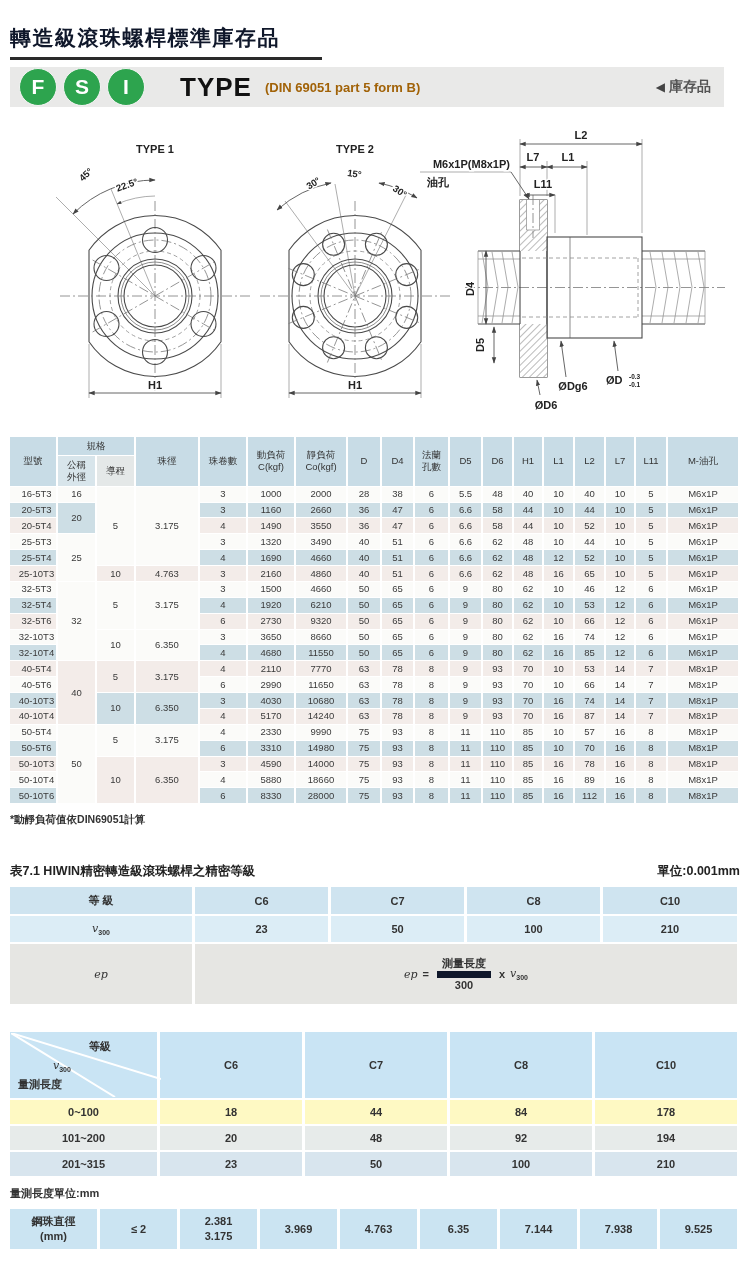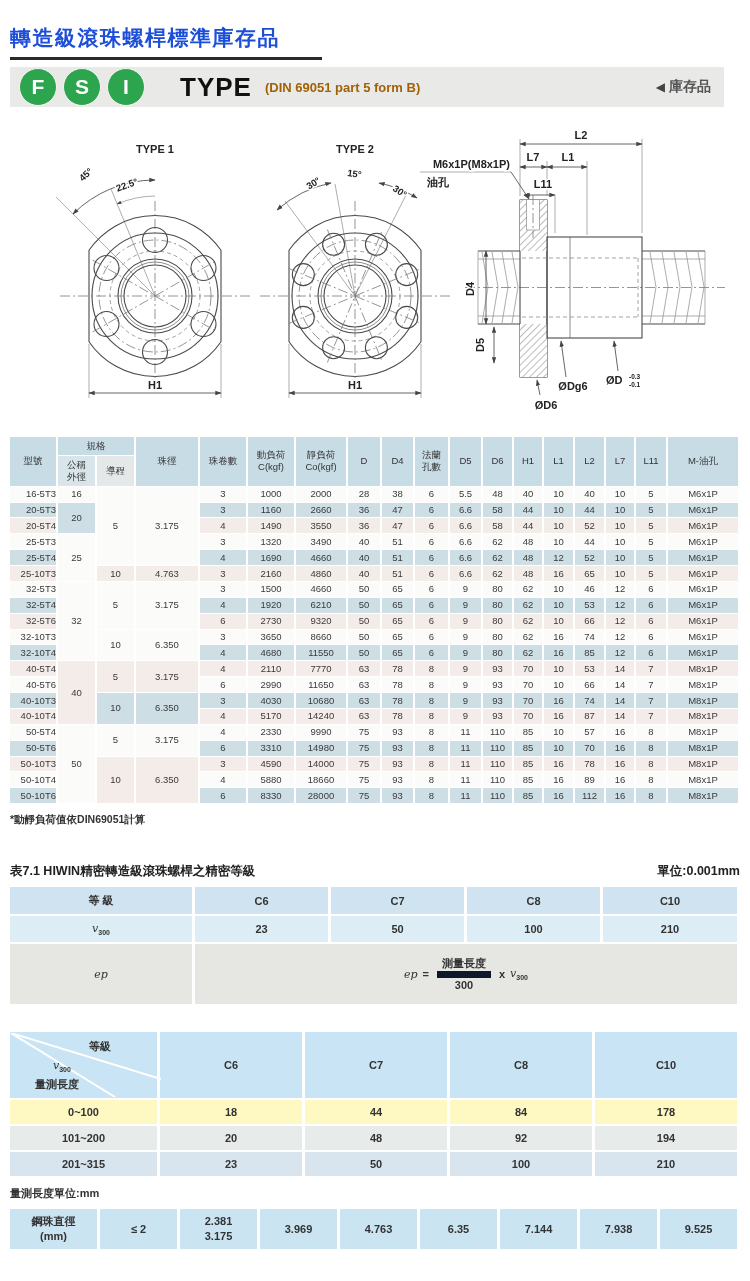--- a/index.html
+++ b/index.html
@@ -1,20 +1,20 @@
 <!DOCTYPE html>
 <html><head>
 <meta charset="utf-8">
 <style>
   html,body{margin:0;padding:0;}
   body{width:750px;height:1281px;overflow:hidden;background:#fff;
        font-family:"Liberation Sans","DejaVu Sans",sans-serif;color:#333;}
   .page{position:relative;width:750px;height:1281px;}
   .inner{padding:0 10px;}
-  .title{font-size:21px;font-weight:bold;color:#1d4ed8;padding-top:24px;letter-spacing:1.5px;}
+  .title{font-size:21px;font-weight:bold;color:#0f172a;padding-top:24px;letter-spacing:1.5px;}
   .trule{width:312px;border-bottom:3px solid #2a2a2a;margin-top:5px;}
   .typebar{margin-top:7px;height:40px;width:714px;background:#e9e9e8;display:flex;align-items:center;position:relative;}
   .logo{display:flex;gap:6px;margin-left:9px;}
   .logo .c{width:36px;height:36px;border-radius:50%;background:#2da44e;color:#fff;font-weight:bold;
            font-size:21px;display:flex;align-items:center;justify-content:center;border:1px solid #f4f4f4;}
   .typelabel{font-size:26px;font-weight:800;color:#111;margin-left:35px;letter-spacing:1px;}
   .typespec{font-size:13px;font-weight:bold;color:#a16207;margin-left:13px;}
   .stock{position:absolute;right:13px;display:flex;align-items:center;gap:4px;color:#555;font-size:14px;font-weight:bold;}
   .stock .arr{font-size:12px;color:#444;}
   svg.drawings{display:block;margin-top:4px;}
@@ -36,21 +36,21 @@
   #mt-head td.sub2{background:#e4e8e8;}
   #mt-body tr.bg-w td{background:#fbfbf9;}
   #mt-body tr.bg-b td{background:#cddee5;}
   #mt-body tr.bg-p td{background:#f3ece9;}
   #mt-body td.mw{background:#edf2f3;}
   #mt-body td.mb{background:#c3d9e2;}
   #mt-body td.mlb{background:#dfecf2;}
   #mt-body td.mlb2{background:#cfe0e8;}
   #mt-body td.mg{background:#e7e7e4;}
   #mt-body td.mg2{background:#e2e6e5;}
-  #mt-body td:first-child{text-align:right;padding-left:7px;}
+  #mt-body td:first-child{text-align:center;padding-left:7px;}
   .fnote{font-size:10.5px;color:#333;margin-top:9px;font-weight:bold;}
   .ttl{display:flex;justify-content:space-between;align-items:flex-end;font-size:12.5px;font-weight:bold;color:#222;width:730px;}
   .t71ttl{margin-top:36px;}
   .t71{width:730px;font-size:11px;font-weight:bold;margin-top:7px;}
   .t71 td{border-right:3px solid #fff;border-bottom:2px solid #fff;text-align:center;padding:6px 0;color:#333;}
   .t71 tr.h td{background:#cfe4f0;}
   .t71 tr.v td{background:#dcedf6;}
   .t71 tr.e td{background:#e6e6e3;height:48px;}
   .iserif{font-family:"DejaVu Serif","Liberation Serif",serif;font-style:italic;font-weight:normal;}
   sub{font-size:7px;}
@@ -62,21 +62,21 @@
   .gt th,.gt td{border-right:3px solid #fff;border-bottom:2px solid #fff;text-align:center;color:#333;}
   .gt thead th{background:#c9e4f4;height:64px;vertical-align:middle;font-size:11px;}
   .gt td{padding:6px 0;}
   .gt tr.bg-g1 td{background:#fef9c3;}
   .gt tr.bg-g2 td{background:#e7ebea;}
   .gt tr.bg-g3 td{background:#d8e5ee;}
   .corner{position:relative;width:150px;height:64px;}
   .corner svg{position:absolute;left:0;top:0;}
   .corner .cg{position:absolute;top:6px;left:78px;}
   .corner .cv{position:absolute;top:26px;left:42px;}
-  .corner .cl2{position:absolute;bottom:5px;left:24px;}
+  .corner .cl2{position:absolute;bottom:5px;left:7px;}
   .note{font-size:11px;font-weight:bold;color:#333;margin-top:8px;}
   .t72ttl{margin-top:26px;}
   .t72{width:730px;font-size:11px;font-weight:bold;margin-top:8px;}
   .t72 td{border-right:3px solid #fff;border-bottom:3px solid #fff;text-align:center;padding:5px 0;line-height:1.35;color:#333;}
   .t72 tr.bg-h td{background:#cbe4f2;}
 </style>
 </head>
 <body>
 
 <div class="page">

